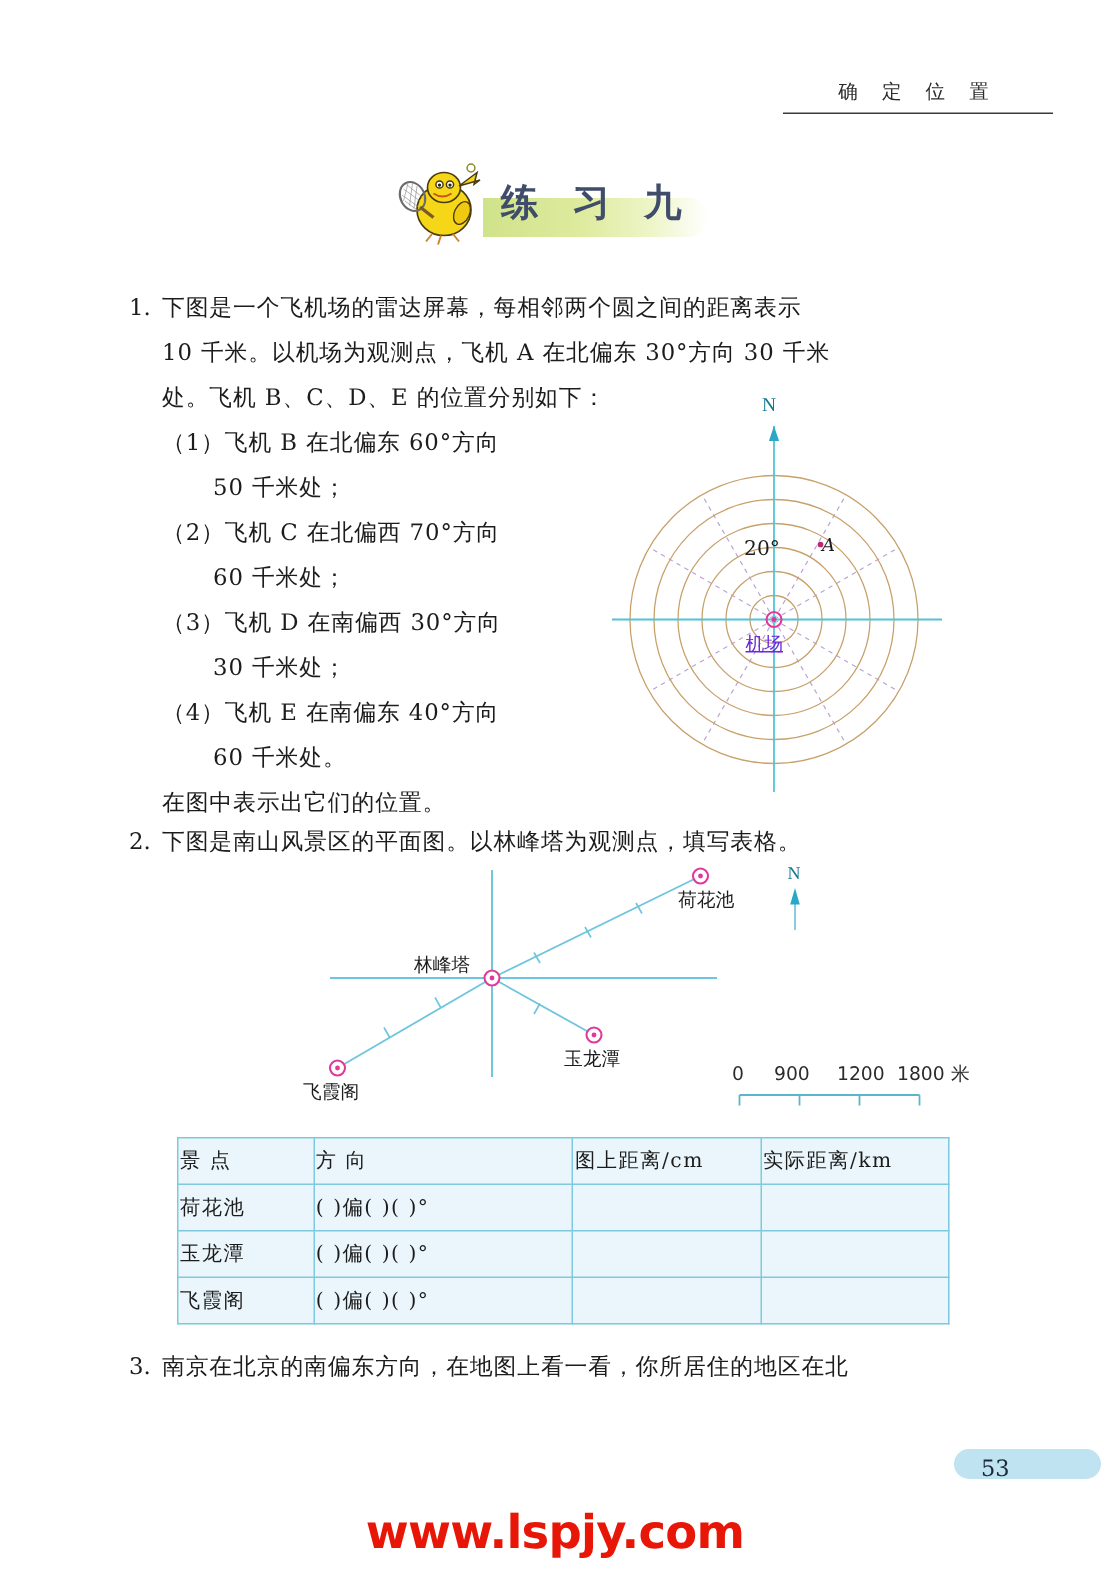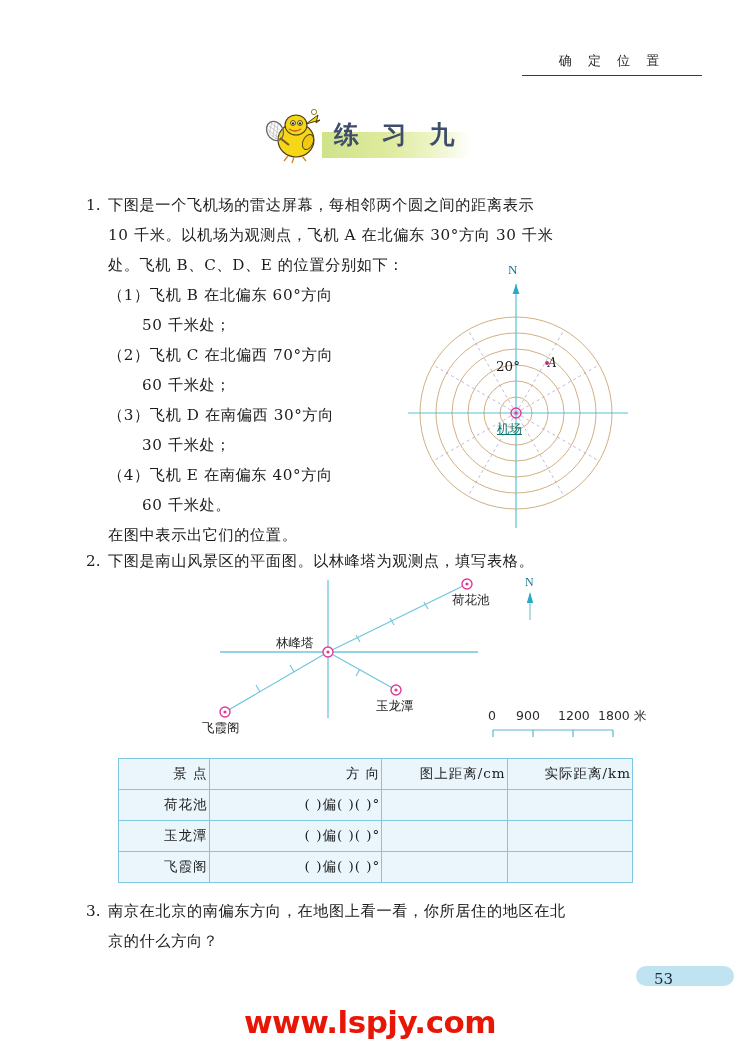--- a/index.html
+++ b/index.html
@@ -49,21 +49,21 @@
   .prob .num{position:absolute;left:0;top:0;font-family:"DejaVu Serif",serif;}
   .prob .body{margin-left:22px;}
   .cn{font-family:"DejaVu Serif","Liberation Serif",serif;letter-spacing:0.6px;}
   .sub{}
   .sub .ln{white-space:nowrap;}
   .ind{padding-left:34px;}
 
   
   .radar{position:absolute;left:400px;top:262px;width:245px;height:270px;}
   .radar .lbl{position:absolute;font-size:12px;color:#15788f;}
-  .radar .cnlbl{position:absolute;font-size:12.5px;color:#0f766e;
+  .radar .cnlbl{position:absolute;font-size:12.5px;color:#6d28d9;
     font-family:"DejaVu Serif","Liberation Serif",serif;text-decoration:underline;}
   .deg{position:absolute;font-size:13.5px;color:#1c1c1c;
     font-family:"DejaVu Serif","Liberation Serif",serif;}
 
   
   .map{position:absolute;left:190px;top:572px;width:360px;height:178px;}
   .map .cnlbl{position:absolute;font-size:12.5px;color:#1c1c1c;
     font-family:"DejaVu Serif","Liberation Serif",serif;white-space:nowrap;}
   .map .lbl{position:absolute;font-size:12px;color:#15788f;}
 
@@ -76,21 +76,21 @@
 
   
   table.tbl{
     position:absolute;left:118px;top:758px;
     width:515px;border-collapse:collapse;
     background:#eaf6fb;
   }
   table.tbl td{
     border:1px solid #7ec9e0;
     height:28px;
-    text-align:right;
+    text-align:left;
     font-size:13.5px;
     color:#1c1c1c;
     font-family:"DejaVu Serif","Liberation Serif",serif;
     letter-spacing:1px;
   }
   table.tbl td.blank{background:#eaf6fb;}
   .fillin{color:#e0399a;letter-spacing:0px;font-size:13.5px;}
 
   
   .pagepill{
@@ -310,21 +310,20 @@
       <td class="blank"></td>
       <td class="blank"></td>
     </tr>
   </tbody>
     </table>
 
   <div class="prob" style="left:86px;top:896px;width:566px;">
     <span class="num">3.</span>
     <div class="body">
       <div class="cn">南京在北京的南偏东方向，在地图上看一看，你所居住的地区在北</div>
-      <div class="cn">京的什么方向？</div>
     </div>
   </div>
 
   <div class="pagepill">
     <span>53</span>
   </div>
 
   <div class="watermark">www.lspjy.com</div>
 
 </div>

